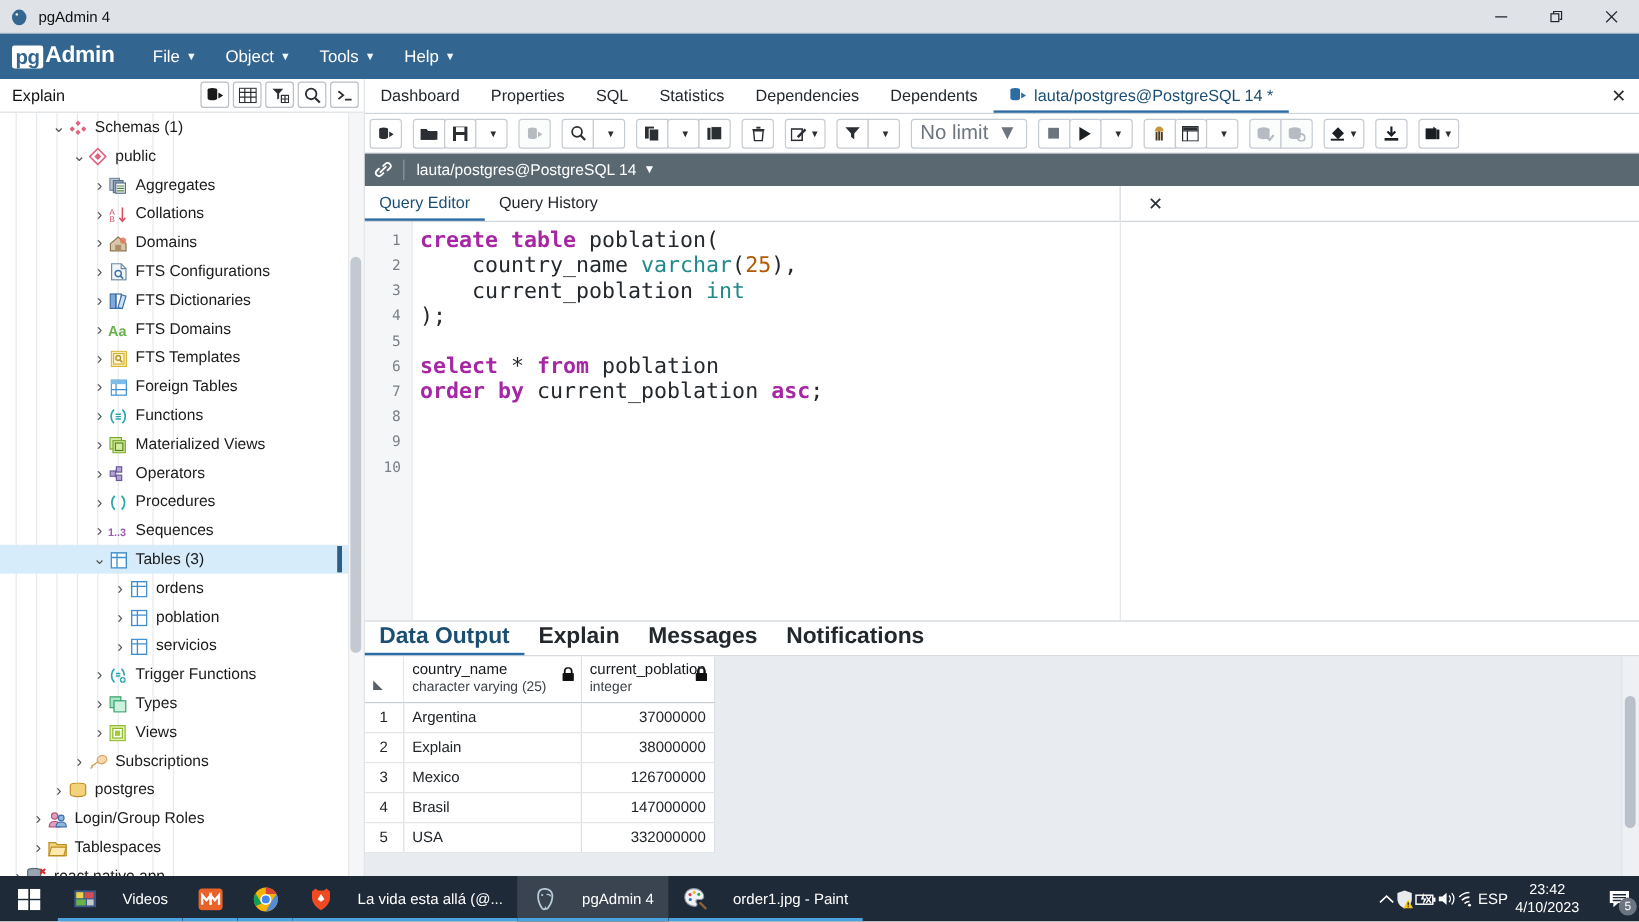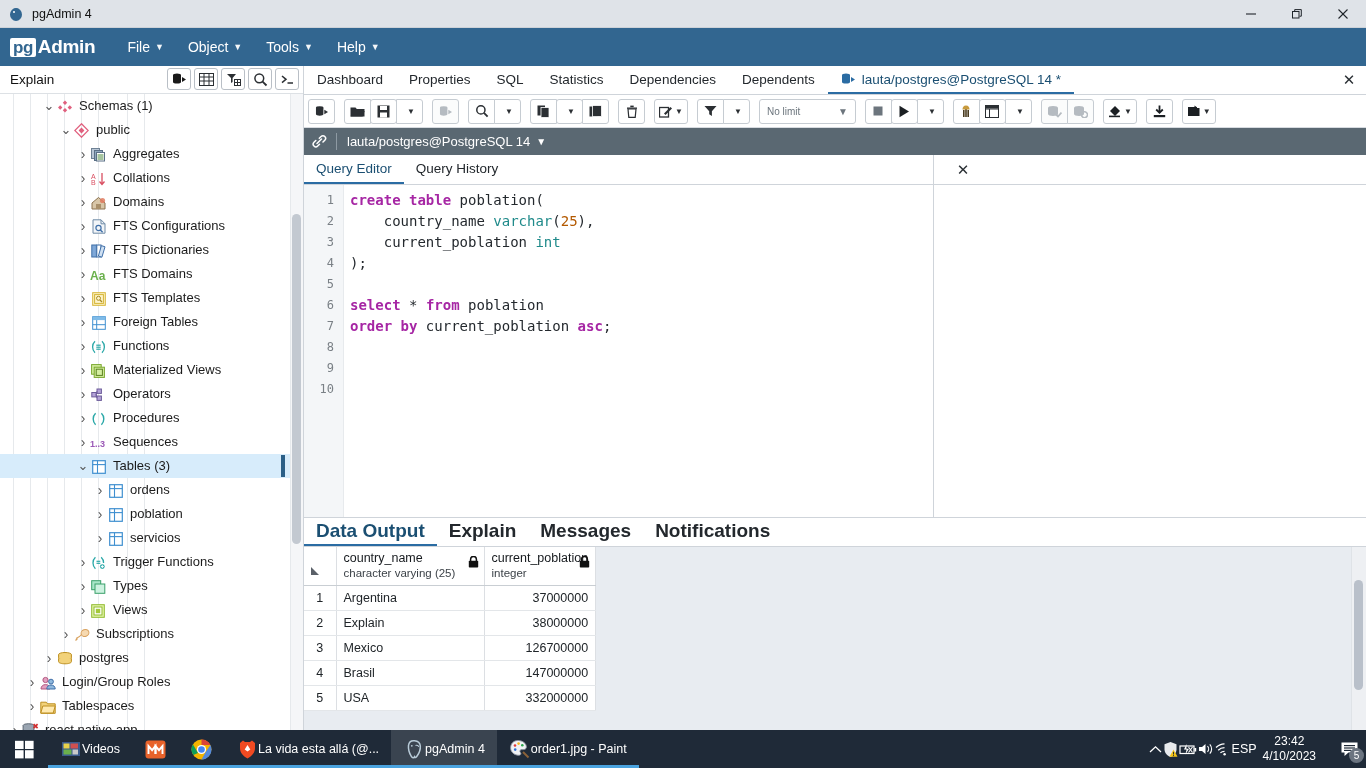--- a/index.html
+++ b/index.html
@@ -107,21 +107,21 @@
     margin-right: -1px; color: #2b2f33; padding: 0 4px;
   }
   .tbtn:first-child { border-radius: 3px 0 0 3px; }
   .tbtn:last-child { border-radius: 0 3px 3px 0; margin-right: 0; }
   .tbtn.only { border-radius: 3px; }
   .tbtn.dis { color: #b5bbc1; background: #fbfcfc; }
   .tbtn .cv { font-size: 8px; margin-left: 3px; }
   .limitsel {
     height: 25px; width: 97px; border: 1px solid #c6ccd2; border-radius: 3px; background: #fff;
     display: flex; align-items: center; justify-content: space-between; padding: 0 7px;
-    font-size: 10px; color: #6c757d;
+    font-size: 17px; color: #6c757d;
   }
 
   
   .connbar {
     height: 27px; background: #5a6872; display: flex; align-items: center; color: #fff; font-size: 13px;
   }
   .connbar .cicon { width: 32px; display: flex; align-items: center; justify-content: center; }
   .connbar .cdiv { width: 1px; height: 17px; background: #8e9aa3; }
   .connbar .ctxt { margin-left: 10px; display: flex; align-items: center; gap: 6px; }
 
@@ -136,21 +136,21 @@
   .gutter {
     width: 40px; flex: 0 0 40px; background: #f4f6f8; border-right: 1px solid #e7eaed;
     padding-top: 5px; text-align: right;
   }
   .gutter div {
     font-family: "DejaVu Sans Mono", monospace; font-size: 12px; line-height: 21px;
     color: #7a8086; padding-right: 9px;
   }
   .code {
     flex: 1 1 auto; padding: 5px 0 0 6px; font-family: "DejaVu Sans Mono", monospace;
-    font-size: 14px; line-height: 21px; white-space: pre; color: #24292e;
+    font-size: 18px; line-height: 21px; white-space: pre; color: #24292e;
   }
   .kw { color: #a626a4; font-weight: bold; }
   .ty { color: #1f8a8a; }
   .num { color: #b35900; }
   .pl { color: #24292e; }
 
   .scratch { width: 432px; flex: 0 0 432px; display: flex; flex-direction: column; background: #fff; }
   .scratch-head { height: 30px; display: flex; align-items: center; border-bottom: 1px solid #cfd4da; padding-left: 12px; }
   .scratch-head .st { font-size: 13.5px; color: #23282d; flex: 1 1 auto; }
   .scratch-head .sx { width: 34px; text-align: center; font-size: 15px; color: #2a2f34; }
@@ -184,21 +184,21 @@
   .grid-vscroll { position: absolute; right: 3px; top: 33px; width: 9px; height: 110px; background: #b9c0ca; border-radius: 5px; }
   .grid-vtrack { position: absolute; right: 0; top: 0; bottom: 0; width: 15px; background: #eef0f3; border-left: 1px solid #dfe3e7; }
 
   
   .taskbar {
     position: absolute; left: 0; right: 0; bottom: 0; height: 38px; background: #1f2a38;
     display: flex; align-items: stretch; color: #fff; font-size: 12.5px;
   }
   .start { width: 48px; display: flex; align-items: center; justify-content: center; }
   .tbapp {
-    display: flex; align-items: center; gap: 0; padding: 0 12px; position: relative;
+    display: flex; align-items: center; gap: 20px; padding: 0 12px; position: relative;
     max-width: 190px; overflow: hidden; white-space: nowrap;
   }
   .tbapp.active { background: #3a4450; }
   .tbapp .uline { position: absolute; left: 0; right: 0; bottom: 0; height: 3px; background: #4aa3df; }
   .tbapp .ic { width: 22px; height: 22px; flex: 0 0 22px; display: flex; align-items: center; justify-content: center; }
   .tb-grow { flex: 1 1 auto; }
   .tray { display: flex; align-items: center; padding-right: 10px; }
   .tray .ti { display: flex; align-items: center; }
   .clock { text-align: center; line-height: 15px; font-size: 12px; padding: 0 6px; }
   .notif { width: 34px; display: flex; align-items: center; justify-content: center; position: relative; }

